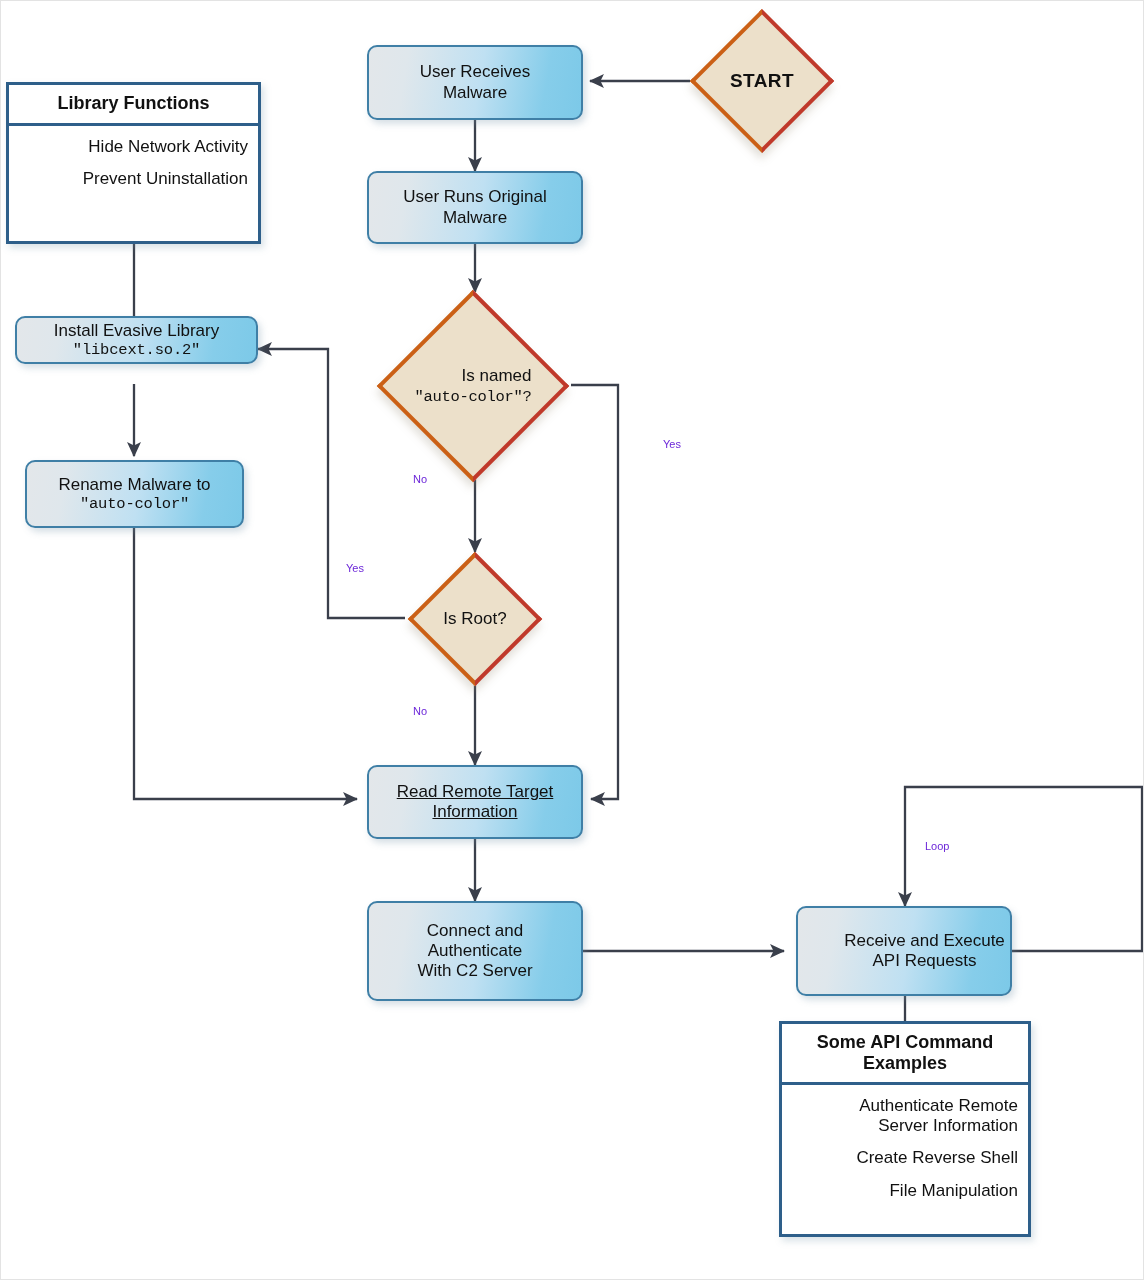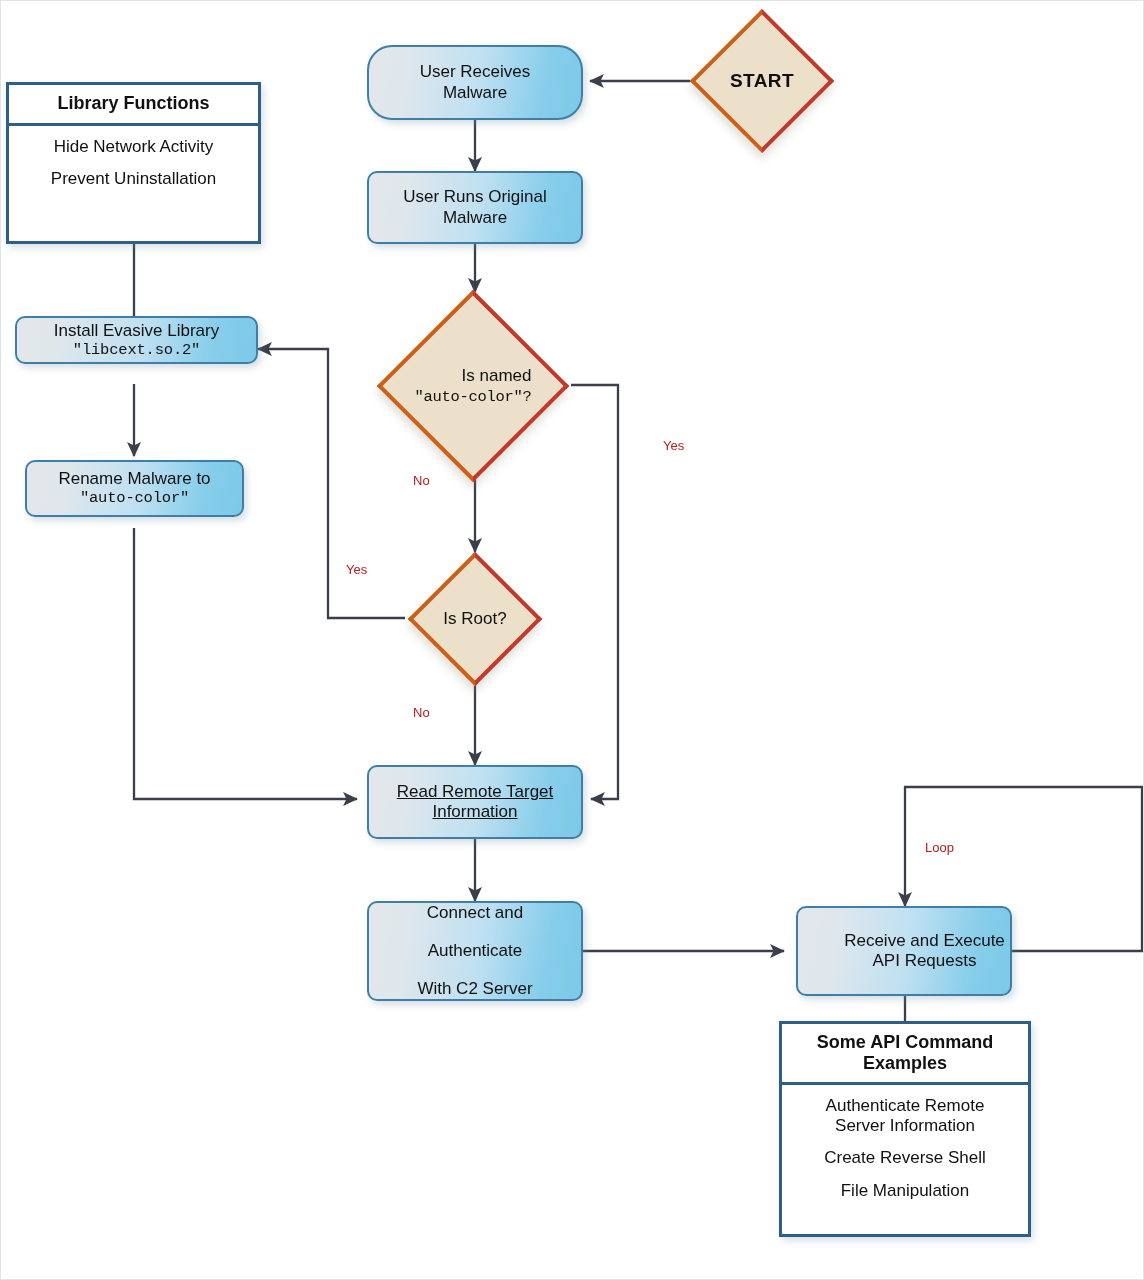--- a/index.html
+++ b/index.html
@@ -112,28 +112,28 @@
     flex: 1;
     padding: 11px 10px 8px 10px;
     display: flex;
     flex-direction: column;
     gap: 13px;
   }
   .panel .pitem {
     font-size: 17px;
     line-height: 1.15;
     color: #111111;
-    text-align: center;
+    text-align: right;
   }
 
   
   .elabel {
     position: absolute;
-    font-size: 13px;
-    color: #b91c1c;
+    font-size: 11px;
+    color: #6d28d9;
     white-space: nowrap;
   }
 </style>
 </head>
 <body>
 
 <div id="canvas">
 
   <svg id="edges" viewBox="0 0 1144 1280" xmlns="http://www.w3.org/2000/svg">
     <defs>
@@ -185,21 +185,21 @@
       <div class="pitem">Hide Network Activity</div>
       <div class="pitem">Prevent Uninstallation</div>
     </div>
   </div>
 
   <div class="node decision start" style="left:689px; top:8px; width:144px; height:144px;">
     <div class="dia" style="width:102px; height:102px;"></div>
     <div class="dlabel">START</div>
   </div>
 
-  <div class="node proc" style="left:366px; top:44px; width:216px; height:75px;border-radius:25px;">
+  <div class="node proc" style="left:366px; top:44px; width:216px; height:75px;">
     <span class="ln">User Receives</span>
     <span class="ln">Malware</span>
   </div>
 
   <div class="node proc" style="left:366px; top:170px; width:216px; height:73px;">
     <span class="ln">User Runs Original</span>
     <span class="ln">Malware</span>
   </div>
 
   <div class="node decision" style="left:402px; top:551px; width:144px; height:134px;">
@@ -213,31 +213,31 @@
       <span>Is named</span><br>
       <span class="mono">"auto-color"?</span>
     </div>
   </div>
 
   <div class="node proc" style="left:14px; top:315px; width:243px; height:48px;">
     <span class="ln">Install Evasive Library</span>
     <span class="ln mono">"libcext.so.2"</span>
   </div>
 
-  <div class="node proc" style="left:24px; top:459px; width:219px; height:57px;">
+  <div class="node proc" style="left:24px; top:459px; width:219px; height:68px;">
     <span class="ln">Rename Malware to</span>
     <span class="ln mono">"auto-color"</span>
   </div>
 
   <div class="node proc" style="left:366px; top:764px; width:216px; height:74px;text-decoration:underline;">
     <span class="ln">Read Remote Target</span>
     <span class="ln">Information</span>
   </div>
 
-  <div class="node proc" style="left:366px; top:900px; width:216px; height:100px;justify-content:space-between;">
+  <div class="node proc" style="left:366px; top:900px; width:216px; height:100px;">
     <span class="ln">Connect and</span>
     <span class="ln">Authenticate</span>
     <span class="ln">With C2 Server</span>
   </div>
 
   <div class="node proc" style="left:795px; top:905px; width:216px; height:90px;padding-left:41px;">
     <span class="ln">Receive and Execute</span>
     <span class="ln">API Requests</span>
   </div>
 

